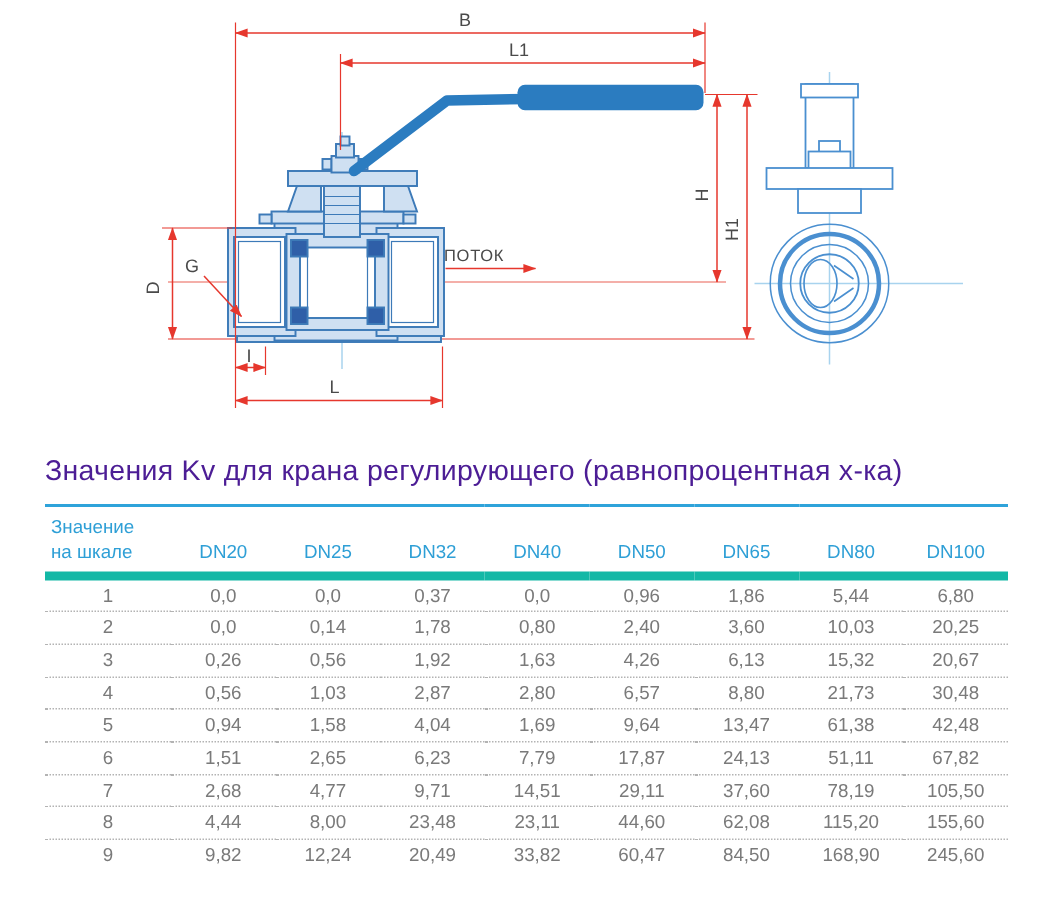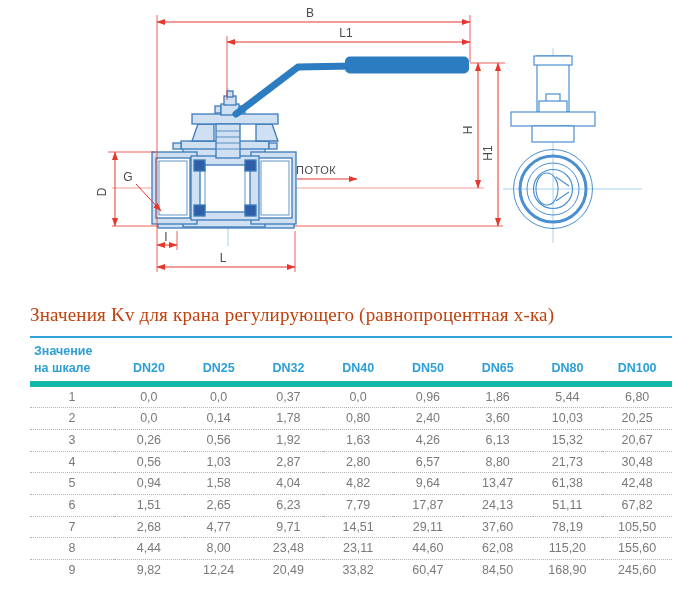--- a/index.html
+++ b/index.html
@@ -1,21 +1,21 @@
 <!DOCTYPE html>
 <html><head>
 <meta charset="utf-8">
 <style>
   html,body{margin:0;padding:0;background:#ffffff;}
   body{width:700px;height:600px;font-family:"Liberation Sans", sans-serif;overflow:hidden;}
   .diagram-wrap{position:relative;width:700px;height:298px;}
-  .page-title{margin:6px 0 10px 30px;font-size:19px;font-weight:400;color:#c2410c;letter-spacing:.2px;font-family:Liberation Serif, serif;}
+  .page-title{margin:6px 0 10px 30px;font-size:19px;font-weight:400;color:#4c1d95;letter-spacing:.2px;}
   .kv-table-wrap{margin:0 28px 0 30px;}
   table.kv{width:642px;border-collapse:collapse;border-top:2px solid #2fa3da;table-layout:fixed;}
-  table.kv th{color:#2e9fd6;font-size:12.5px;font-weight:bold;padding:5px 0 4px 0;vertical-align:bottom;text-align:center;border-bottom:6px solid #14b8a6;line-height:1.35;}
+  table.kv th{color:#2e9fd6;font-size:12.5px;font-weight:normal;padding:5px 0 4px 0;vertical-align:bottom;text-align:center;border-bottom:6px solid #14b8a6;line-height:1.35;}
   table.kv th.scale-col{text-align:left;width:80px;padding-left:4px;}
   table.kv td{color:#7a7a7a;font-size:12.5px;text-align:center;padding:3px 0 2px 0;line-height:1.25;}
   table.kv tbody tr + tr td{border-top:1px dotted #b3b3b3;}
   svg text{font-family:"Liberation Sans", sans-serif;}
 </style>
 </head>
 <body>
 
 <div class="diagram-wrap">
 <svg width="700" height="298" viewBox="0 0 700 298">
@@ -187,21 +187,21 @@
           <td>6,57</td>
           <td>8,80</td>
           <td>21,73</td>
           <td>30,48</td>
         </tr>
         <tr>
           <td>5</td>
           <td>0,94</td>
           <td>1,58</td>
           <td>4,04</td>
-          <td>4,82</td>
+          <td>1,69</td>
           <td>9,64</td>
           <td>13,47</td>
           <td>61,38</td>
           <td>42,48</td>
         </tr>
         <tr>
           <td>6</td>
           <td>1,51</td>
           <td>2,65</td>
           <td>6,23</td>

